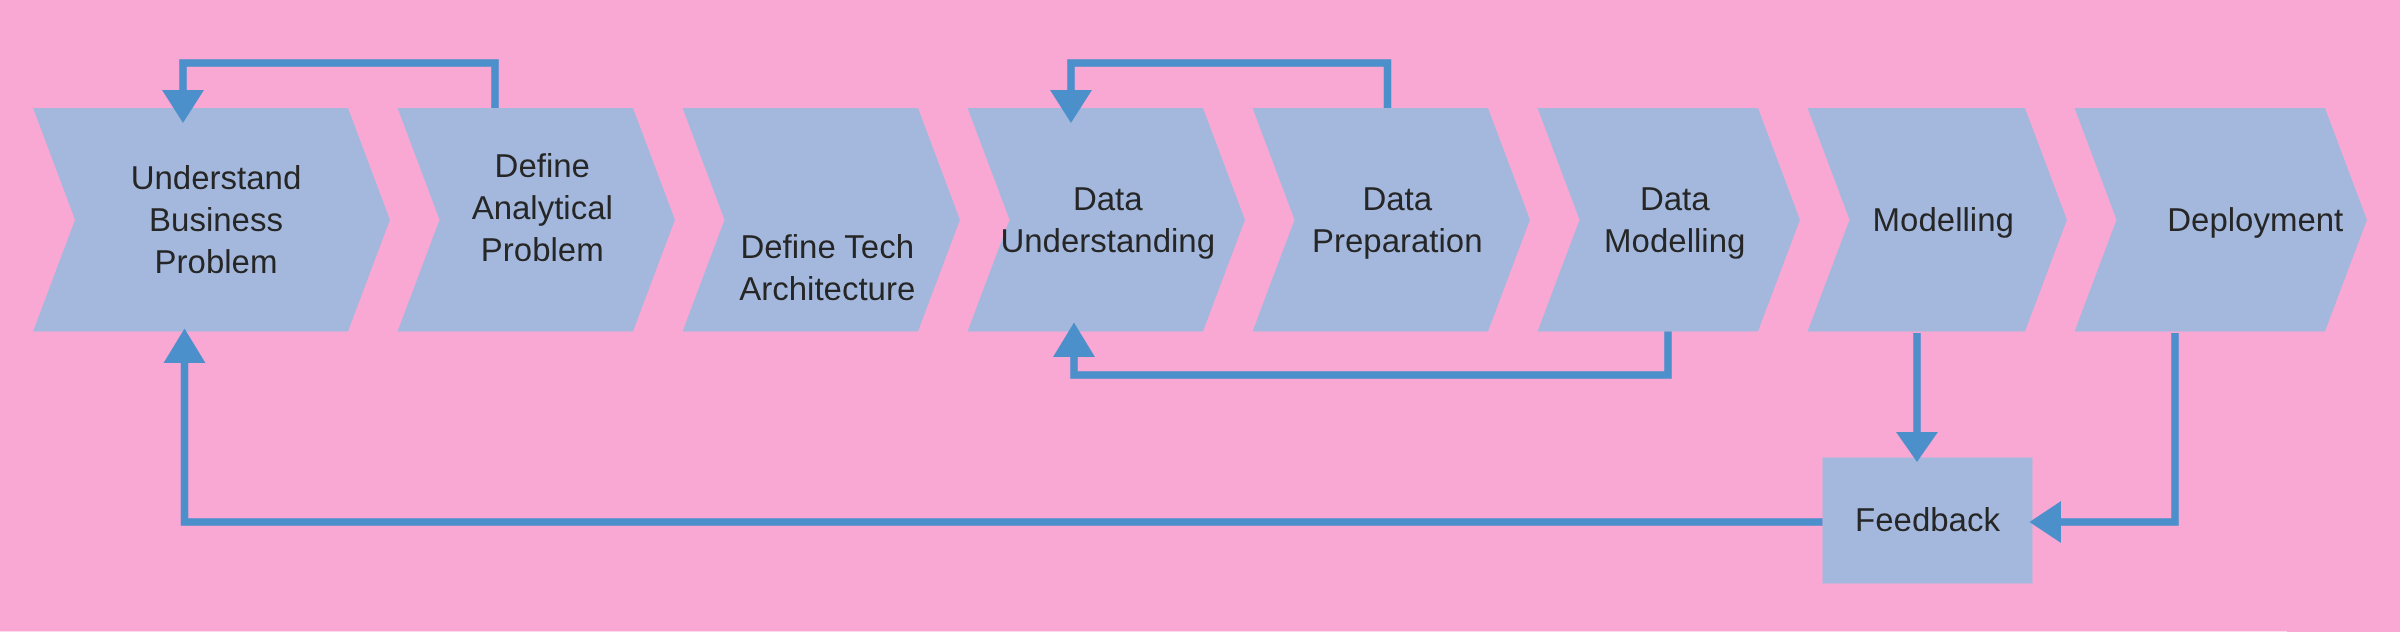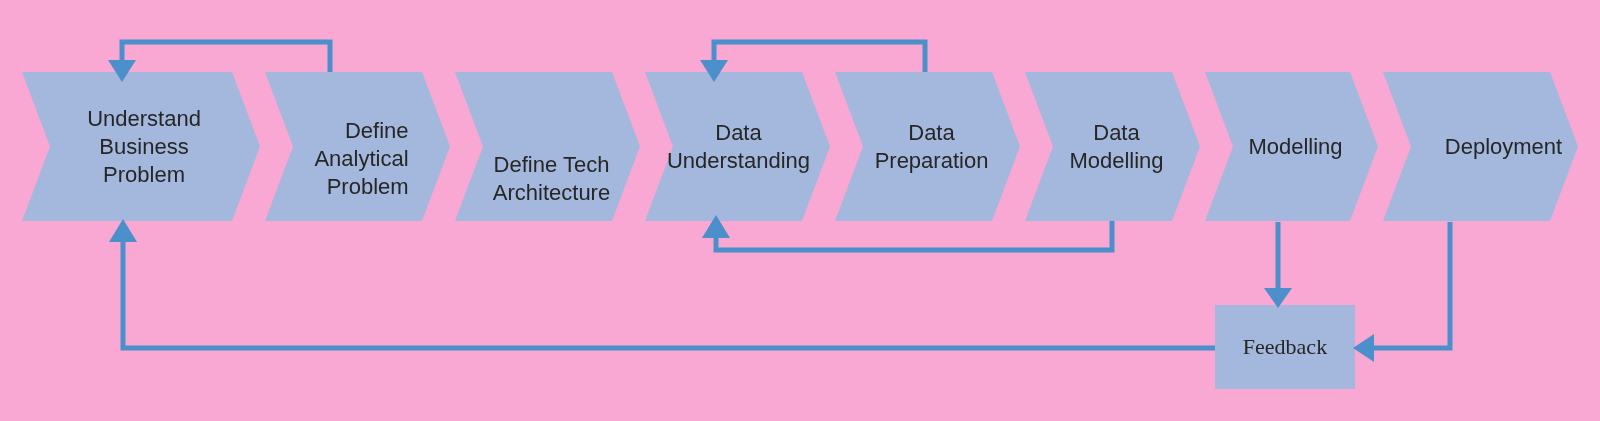--- a/index.html
+++ b/index.html
@@ -41,21 +41,21 @@
   }
   .feedback-label {
     position: absolute;
     display: flex;
     align-items: center;
     justify-content: center;
     text-align: center;
     color: #262626;
     font-size: 22px;
     line-height: 28px;
-    font-family: Liberation Serif, serif;
+    font-family: Liberation Sans, sans-serif;
     pointer-events: none;
   }
 </style>
 </head>
 <body>
 
 <div id="canvas">
 
   <svg id="flow-svg" viewBox="0 0 1600 421">
 
@@ -112,21 +112,21 @@
         <polygon fill="#4B8FCB" stroke="none" points="109,242 137,242 123,219"></polygon>
       </g>
 
     </g>
   </svg>
 
   <div class="stage-label" style="left:40px; top:72px; width:208px; height:149px;">Understand
 Business
 Problem</div>
 
-  <div class="stage-label" style="left:283px; top:84px; width:157px; height:149px;text-align:right;">Define
+  <div class="stage-label" style="left:283px; top:64px; width:157px; height:149px;">Define
 Analytical
 Problem</div>
 
   <div class="stage-label" style="left:473px; top:72px; width:157px; height:149px;margin-top:32px;">Define Tech
 Architecture</div>
 
   <div class="stage-label" style="left:659px; top:72px; width:159px; height:149px;">Data
 Understanding</div>
 
   <div class="stage-label" style="left:853px; top:72px; width:157px; height:149px;">Data

